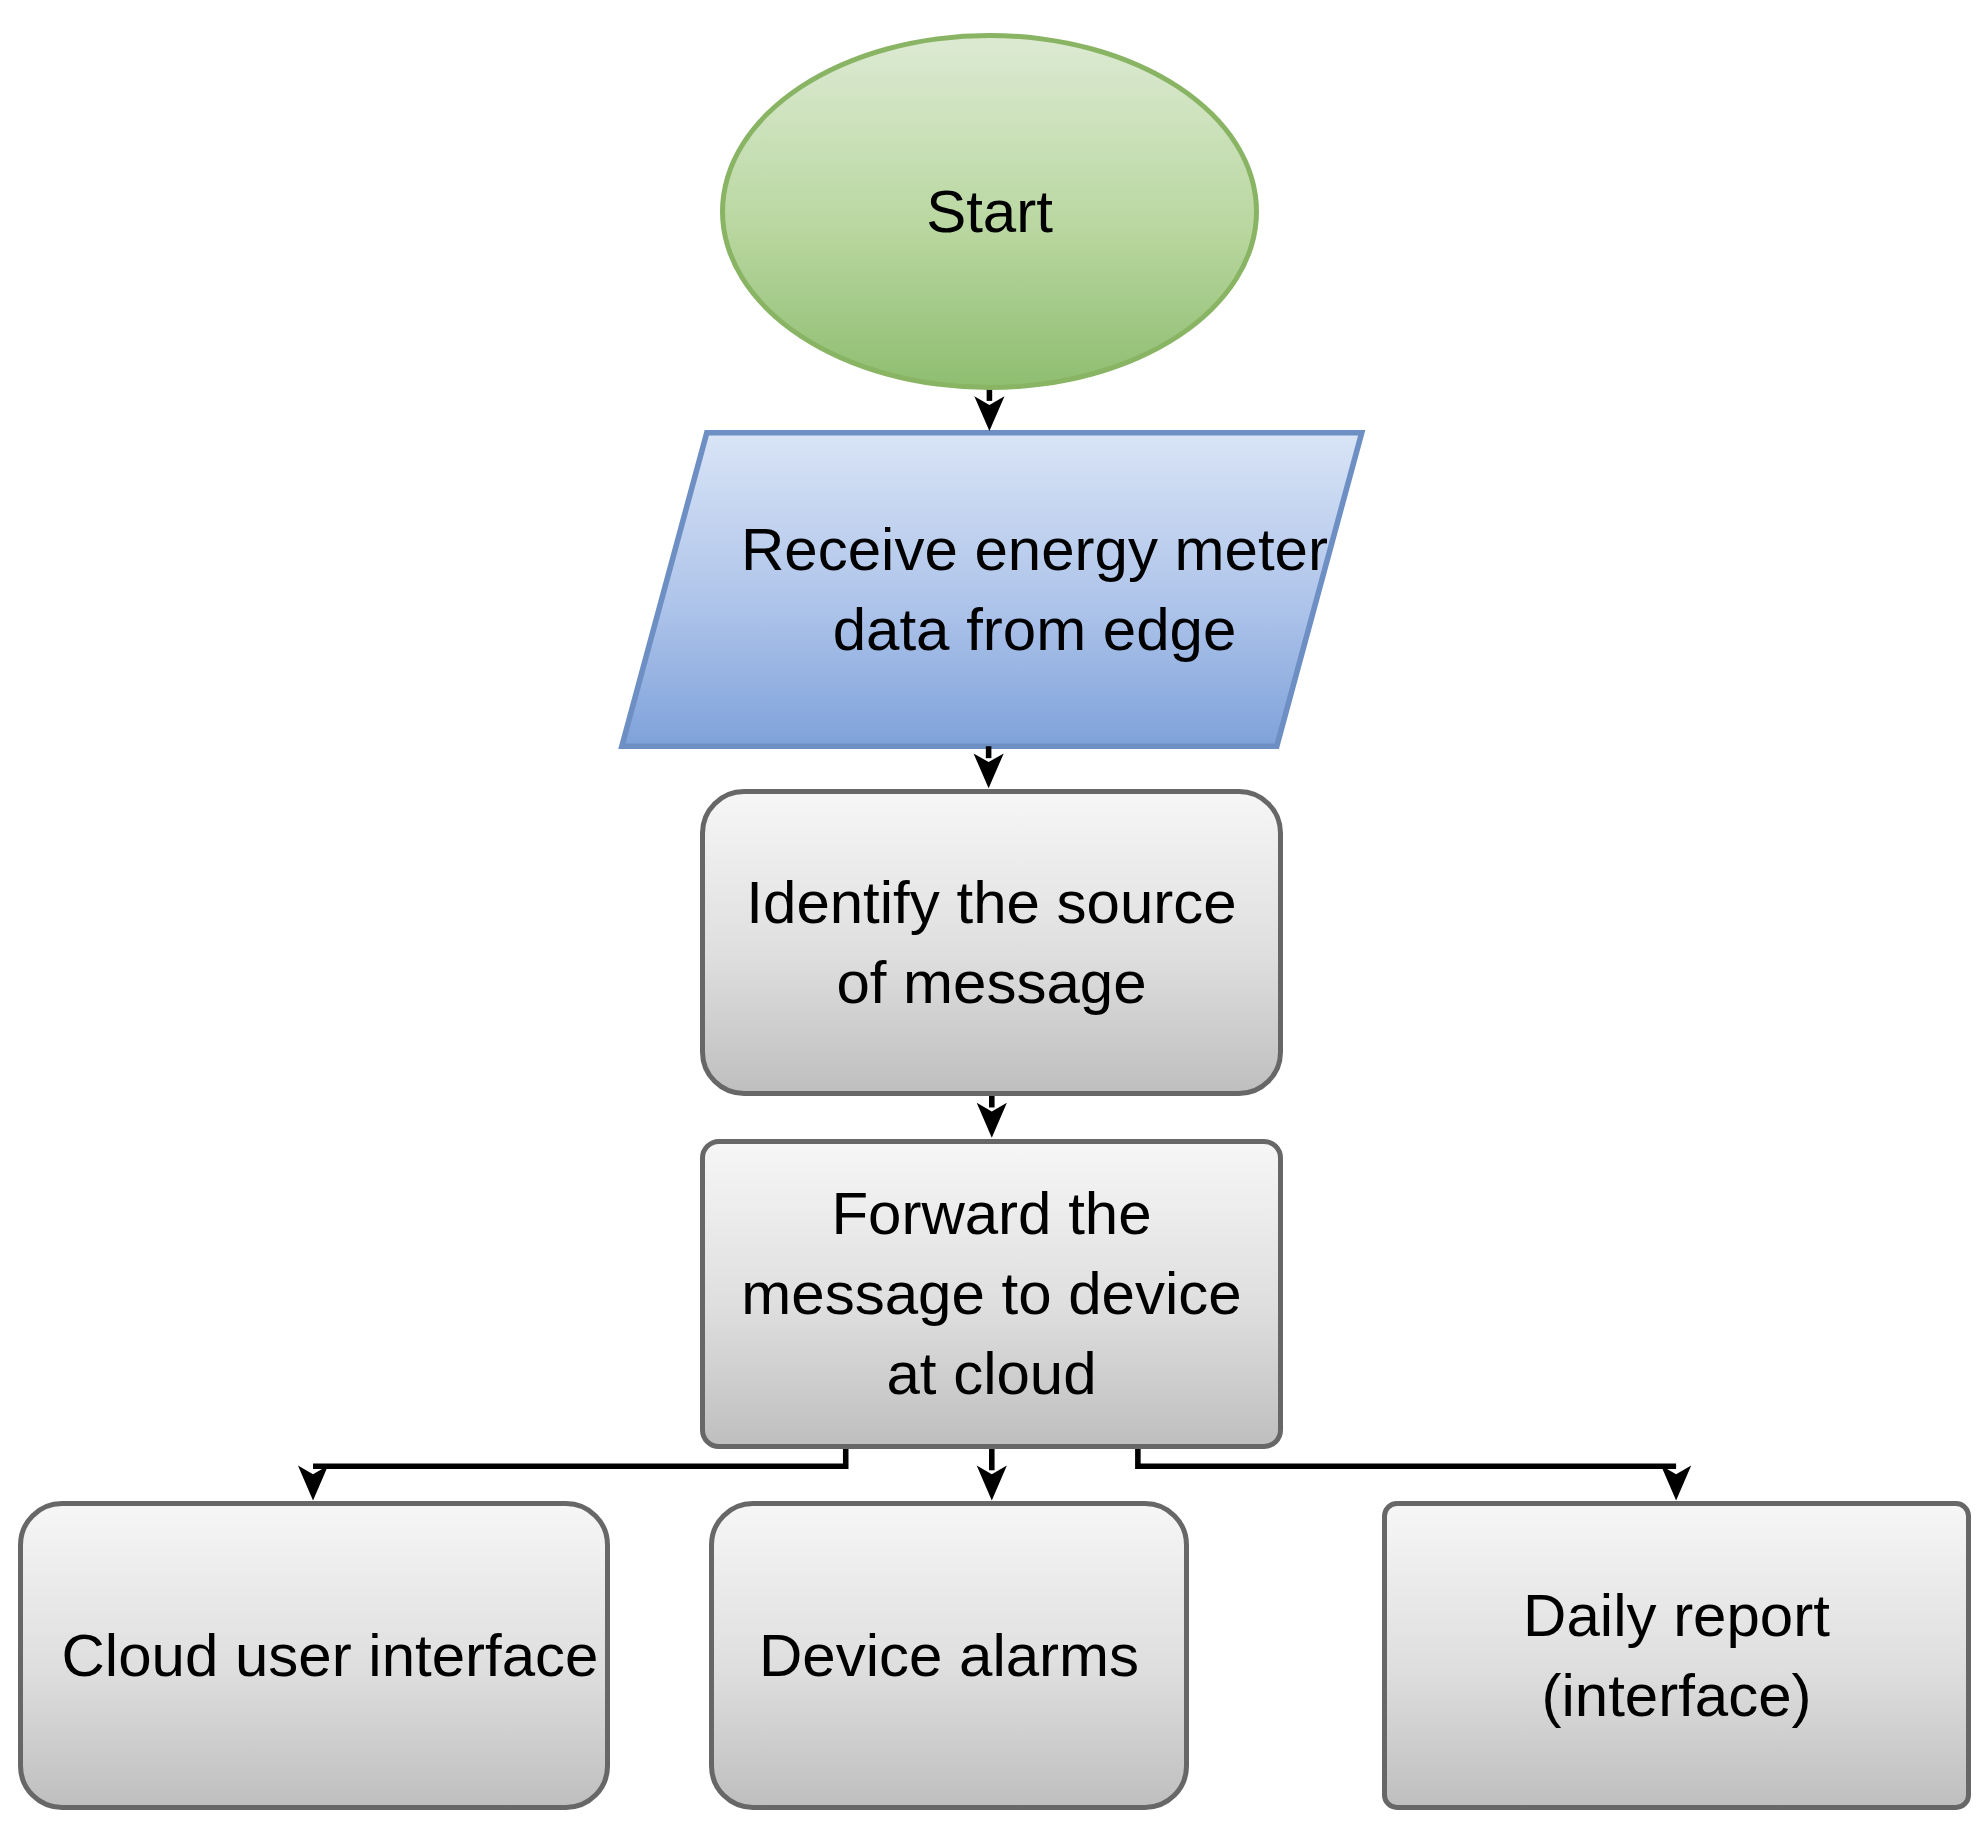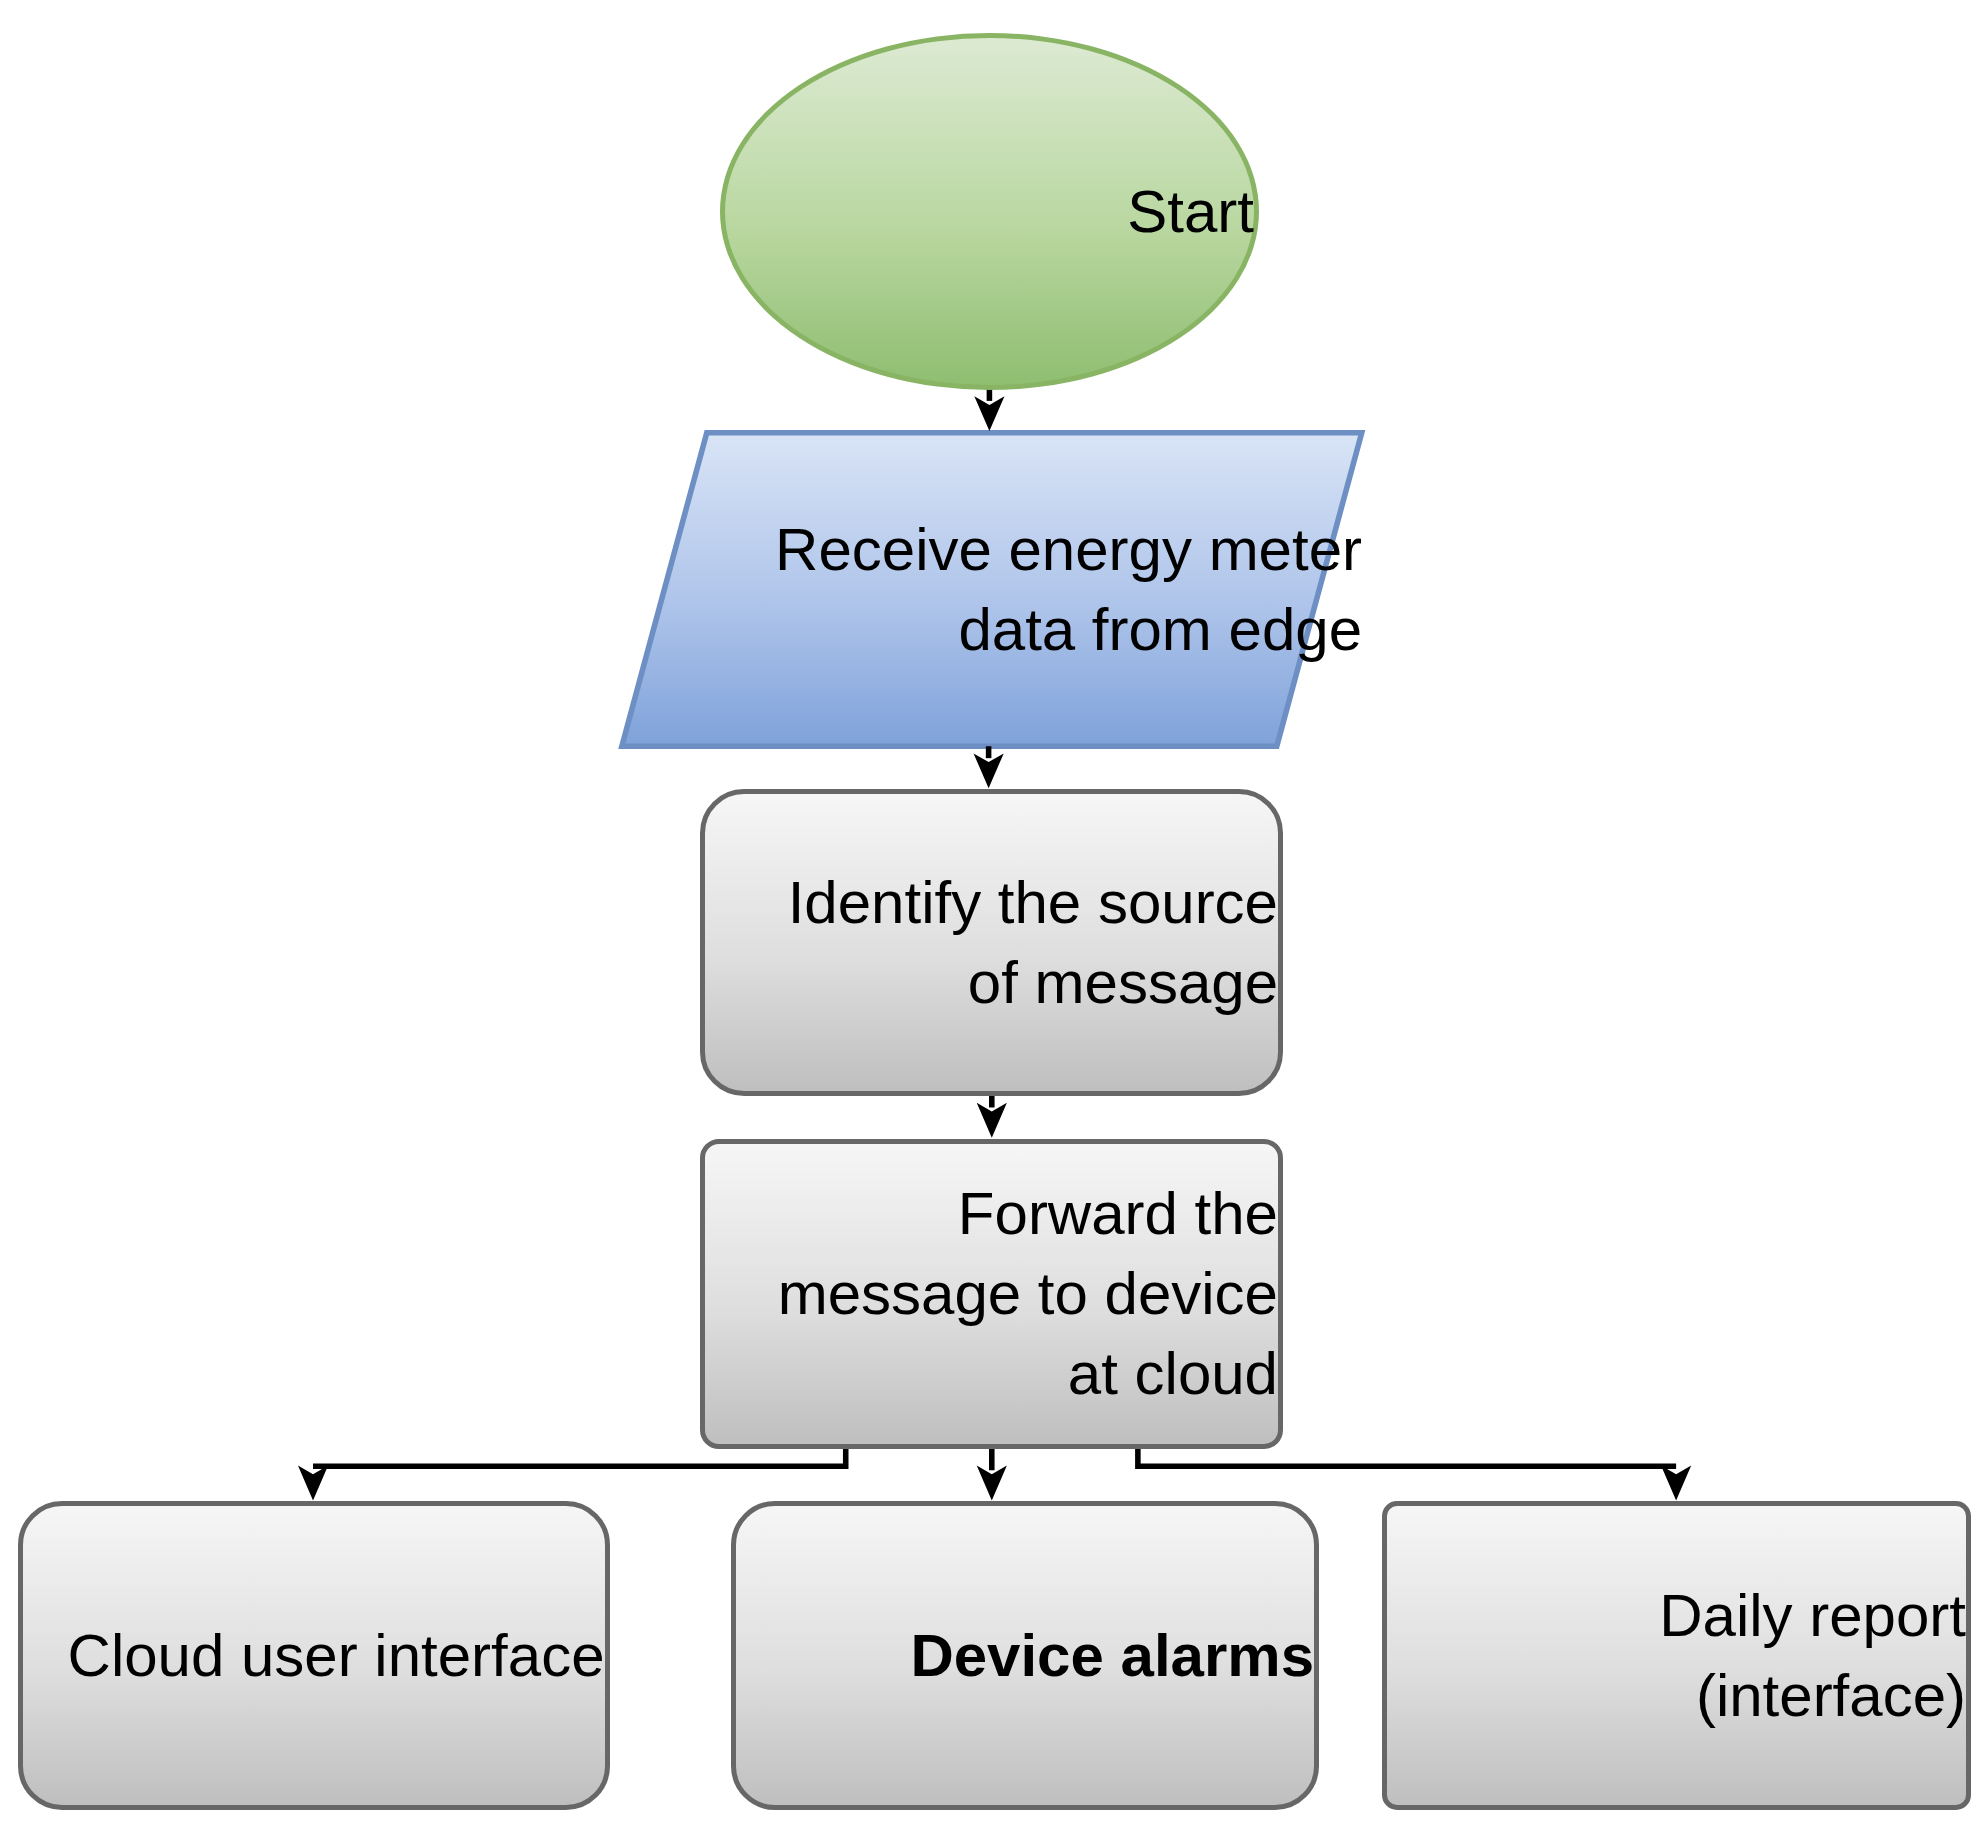--- a/index.html
+++ b/index.html
@@ -20,21 +20,21 @@
     position: absolute;
     left: 0; top: 0;
     width: 1982px;
     height: 1841px;
   }
   .node {
     position: absolute;
     box-sizing: border-box;
     display: flex;
     flex-direction: column;
-    align-items: flex-end;
+    align-items: center;
     justify-content: center;
     text-align: center;
     font-size: 60px;
     line-height: 80px;
   }
   .ellipse {
     left: 720px; top: 33px;
     width: 539px; height: 357px;
     border: 5.6px solid #88b463;
     border-radius: 50%;
@@ -46,21 +46,21 @@
     background: transparent;
   }
   .gbox {
     border: 5.6px solid #676767;
     border-radius: 44px;
     background: linear-gradient(180deg, #f6f6f6 0%, #dedede 55%, #bfbfbf 100%);
   }
   .box-identify { left: 700px;  top: 789px;  width: 583px; height: 307px; }
   .box-forward  { left: 700px;  top: 1139px; width: 583px; height: 310px; border-radius: 19px; }
   .box-cloud    { left: 17.5px;   top: 1501px; width: 592px; height: 309px; padding-left: 33px; }
-  .box-alarms   { left: 731px;  top: 1501px; width: 588px; height: 309px; font-weight: bold; }
+  .box-alarms   { left: 709px;  top: 1501px; width: 480px; height: 309px; }
   .box-daily    { left: 1382px; top: 1501px; width: 589px; height: 309px; border-radius: 15px; }
   .tline { display: block; }
 </style>
 </head>
 <body>
 
 <div class="canvas">
 
   <svg class="connectors" viewBox="0 0 2496 2319" xmlns="http://www.w3.org/2000/svg">
     <defs>

